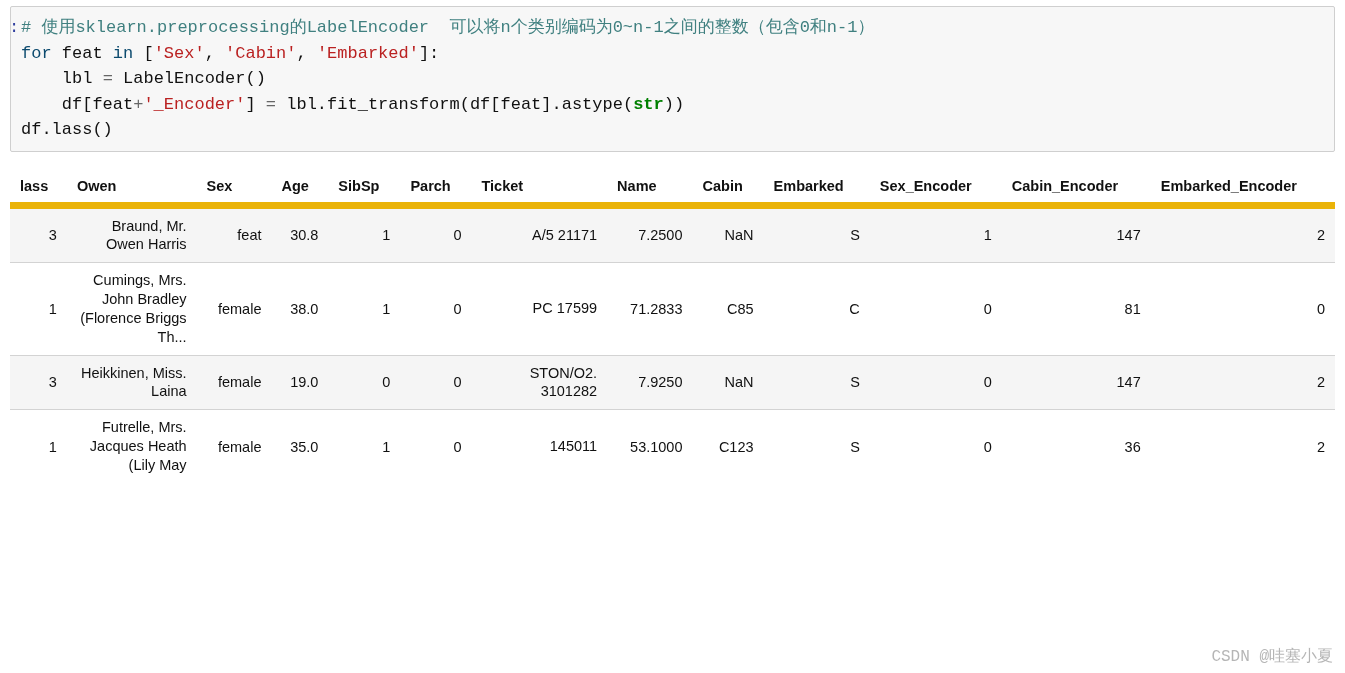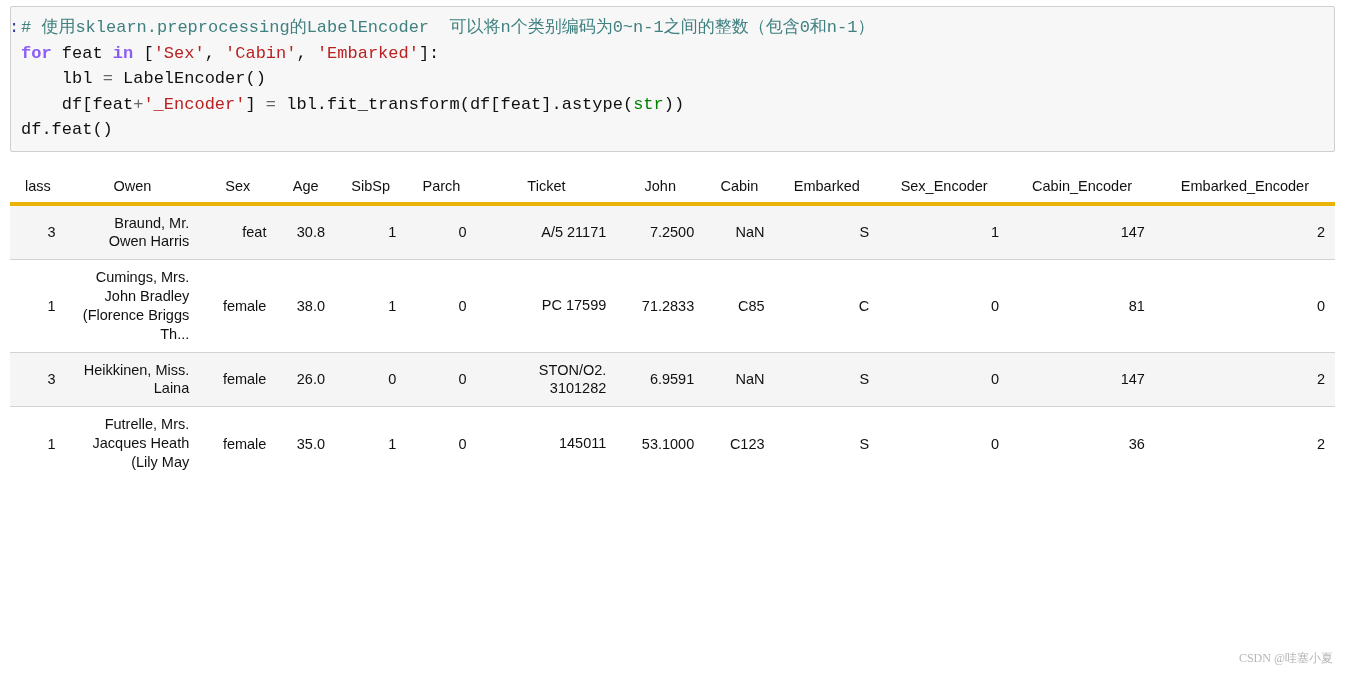--- a/index.html
+++ b/index.html
@@ -17,89 +17,89 @@
     padding: 8px 10px;
     margin: 6px 10px 18px 10px;
     font-family: "Courier New", monospace;
     font-size: 17px;
     line-height: 1.5;
     white-space: pre;
     overflow: hidden;
     position: relative;
   }
   .tok-comment { color: #408080; }
-  .tok-kw { color: #8b5cf6; font-weight: bold; margin-top: 31px; }
+  .tok-kw { color: #0c4a6e; font-weight: normal; margin-top: 31px; }
   .tok-str { color: #BA2121; }
-  .tok-builtin { color: #008000; }
+  .tok-builtin { color: #008000; font-weight: bold; }
   .tok-op { color: #666666; }
   .prompt-colon {
     position: absolute;
     left: -2px;
     top: 8px;
     color: #303F9F;
     font-family: "Courier New", monospace;
   }
   .output-area {
     margin: 0 10px;
     overflow-x: hidden;
   }
   table.df {
     border-collapse: collapse;
     font-size: 14.5px;
     font-family: Arial, Helvetica, sans-serif;
     width: 100%;
   }
   table.df th {
-    font-weight: normal;
-    text-align: center;
+    font-weight: bold;
+    text-align: left;
     padding: 8px 10px;
-    border-bottom: 4px solid #eab308;
+    border-bottom: 7px solid #eab308;
     white-space: nowrap;
   }
   table.df td {
     text-align: right;
     padding: 8px 10px;
     border-top: 1px solid #d3d3d3;
     vertical-align: middle;
   }
   table.df tbody tr:nth-child(odd) { background: #f5f5f5; }
   table.df tbody tr:nth-child(even) { background: #ffffff; }
   .col-name { max-width: 90px; white-space: normal; line-height: 1.3; margin-top: 23px; }
   .col-ticket { max-width: 95px; white-space: normal; line-height: 1.3; }
   .watermark {
     position: fixed;
     bottom: 6px;
     right: 12px;
     color: rgba(120,120,120,0.55);
-    font-size: 12px;
-    font-family: Liberation Serif, serif;
+    font-size: 16px;
+    font-family: Liberation Mono, monospace;
     pointer-events: none;
   }
 </style>
 </head>
 <body>
 
 <div class="code-cell"><span class="prompt-colon">:</span><span class="tok-comment"># 使用sklearn.preprocessing的LabelEncoder  可以将n个类别编码为0~n-1之间的整数（包含0和n-1）</span>
 <span class="tok-kw">for</span><span> feat </span><span class="tok-kw">in</span><span> [</span><span class="tok-str">'Sex'</span><span>, </span><span class="tok-str">'Cabin'</span><span>, </span><span class="tok-str">'Embarked'</span><span>]:</span>
 <span>    lbl </span><span class="tok-op">=</span><span> LabelEncoder()</span>
 <span>    df[feat</span><span class="tok-op">+</span><span class="tok-str">'_Encoder'</span><span>] </span><span class="tok-op">=</span><span> lbl.fit_transform(df[feat].astype(</span><span class="tok-builtin">str</span><span>))</span>
-<span>df.feat()</span></div>
+<span>df.lass()</span></div>
 
 <div class="output-area">
 <table class="df">
 <thead>
 <tr>
   <th>lass</th>
   <th>Owen</th>
   <th>Sex</th>
   <th>Age</th>
   <th>SibSp</th>
   <th>Parch</th>
   <th>Ticket</th>
-  <th>John</th>
+  <th>Name</th>
   <th>Cabin</th>
   <th>Embarked</th>
   <th>Sex_Encoder</th>
   <th>Cabin_Encoder</th>
   <th>Embarked_Encoder</th>
 </tr>
 </thead>
 <tbody>
 <tr>
   <td>3</td>
@@ -128,25 +128,25 @@
   <td>C85</td>
   <td>C</td>
   <td>0</td>
   <td>81</td>
   <td>0</td>
 </tr>
 <tr>
   <td>3</td>
   <td class="col-name">Heikkinen, Miss. Laina</td>
   <td>female</td>
-  <td>26.0</td>
+  <td>19.0</td>
   <td>0</td>
   <td>0</td>
   <td class="col-ticket">STON/O2. 3101282</td>
-  <td>6.9591</td>
+  <td>7.9250</td>
   <td>NaN</td>
   <td>S</td>
   <td>0</td>
   <td>147</td>
   <td>2</td>
 </tr>
 <tr>
   <td>1</td>
   <td class="col-name">Futrelle, Mrs. Jacques Heath (Lily May</td>
   <td>female</td>

